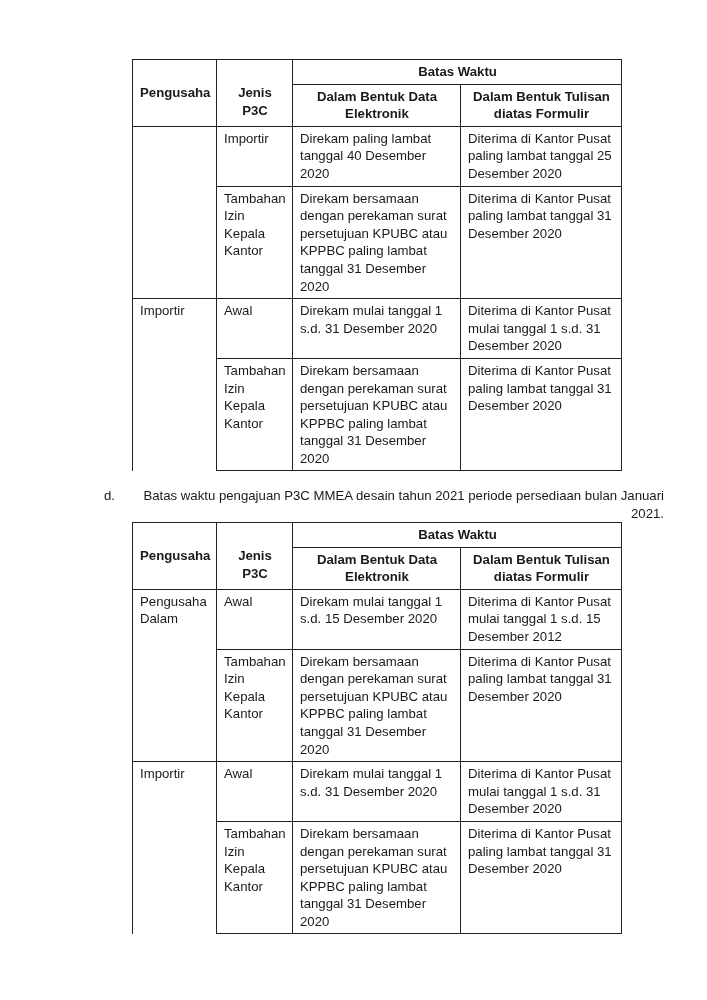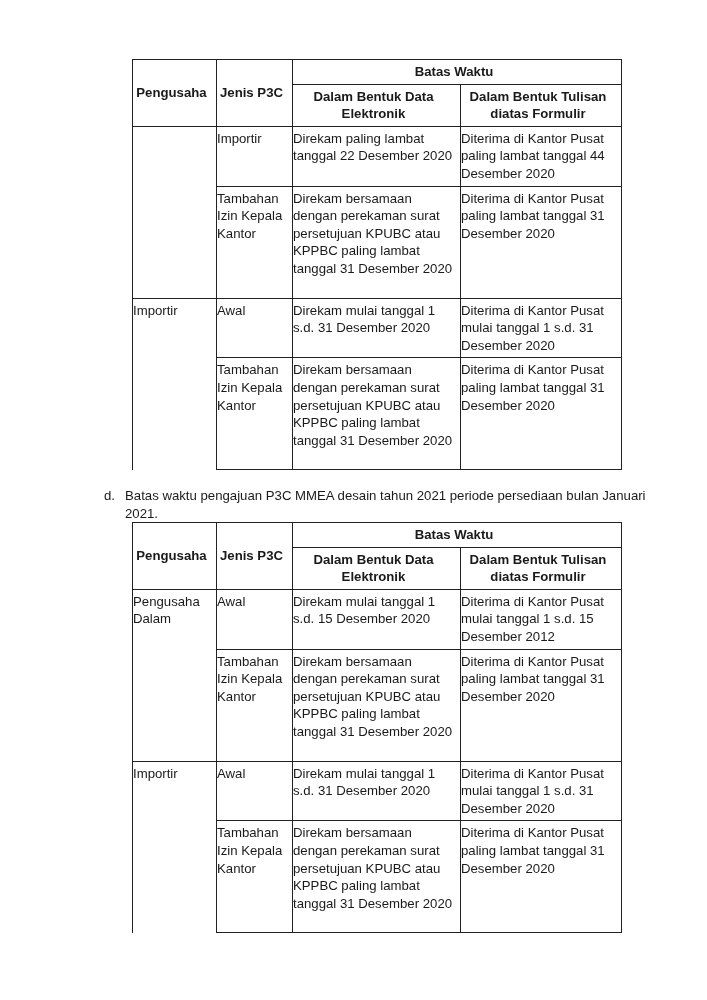--- a/index.html
+++ b/index.html
@@ -1,29 +1,29 @@
 <!DOCTYPE html>
 <html><head>
 <meta charset="utf-8">
 <style>
   html, body { margin: 0; padding: 0; background: #ffffff; }
   body { width: 707px; height: 1000px; position: relative; overflow: hidden;
          font-family: "Liberation Sans", sans-serif; color: #1a1a1a; }
   .tbl { position: absolute; left: 132px; width: 489px; border-collapse: collapse;
          table-layout: fixed; font-size: 13.2px; line-height: 17.6px; }
-  .tbl td, .tbl th { border: 1.4px solid #222; vertical-align: top; padding: 3px 6px 3px 0; }
+  .tbl td, .tbl th { border: 1.4px solid #222; vertical-align: top; padding: 3px 6px 3px 7px; }
   .tbl th { font-weight: bold; text-align: center; }
   .tbl th.mid { vertical-align: middle; }
   .tbl .open-bottom { border-bottom: none; }
   .c1 { width: 84px; } .c2 { width: 76px; } .c3 { width: 168px; } .c4 { width: 161px; }
   #t1 { top: 59px; }
   #t2 { top: 522px; }
   .para { position: absolute; left: 104px; top: 487px; width: 560px; font-size: 13.2px; line-height: 18px; }
   .para .marker { position: absolute; left: 0; top: 0; }
-  .para .text { margin-left: 21px; display: block; }
+  .para .text { margin-left: 21px; display: block; text-align: right; }
   .hdr1 { height: 19px; } .hdr2 { height: 36px; }
 </style>
 </head>
 <body>
 
 <table class="tbl" id="t1">
   <colgroup>
       <col class="c1">
       <col class="c2">
       <col class="c3">
@@ -35,22 +35,22 @@
     <th class="mid" rowspan="2" style="vertical-align:top;padding-top:24px">Jenis P3C</th>
     <th colspan="2">Batas Waktu</th>
   </tr>
   <tr class="hdr2">
     <th>Dalam Bentuk Data Elektronik</th>
     <th>Dalam Bentuk Tulisan diatas Formulir</th>
   </tr>
   <tr>
     <td rowspan="2"></td>
     <td style="height:51px">Importir</td>
-    <td>Direkam paling lambat tanggal 22 Desember 2020</td>
-    <td>Diterima di Kantor Pusat paling lambat tanggal 44 Desember 2020</td>
+    <td>Direkam paling lambat tanggal 40 Desember 2020</td>
+    <td>Diterima di Kantor Pusat paling lambat tanggal 25 Desember 2020</td>
   </tr>
   <tr>
     <td style="height:105px">Tambahan Izin Kepala Kantor</td>
     <td>Direkam bersamaan dengan perekaman surat persetujuan KPUBC atau KPPBC paling lambat tanggal 31 Desember 2020</td>
     <td>Diterima di Kantor Pusat paling lambat tanggal 31 Desember 2020</td>
   </tr>
   <tr>
     <td rowspan="2" class="open-bottom" style="border-right:1.4px solid #222">Importir</td>
     <td style="height:51px">Awal</td>
     <td>Direkam mulai tanggal 1 s.d. 31 Desember 2020</td>

